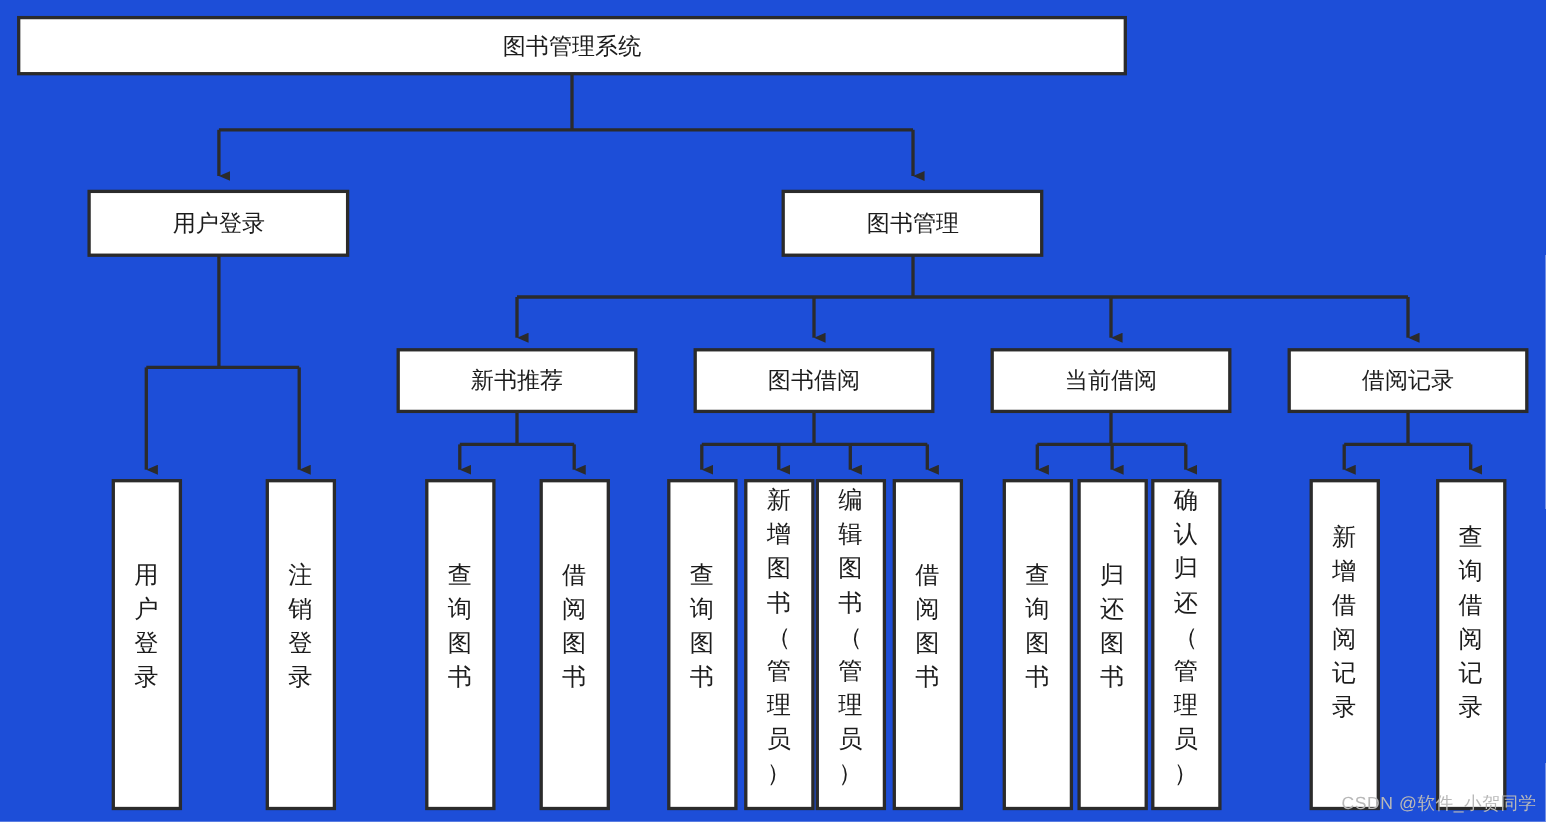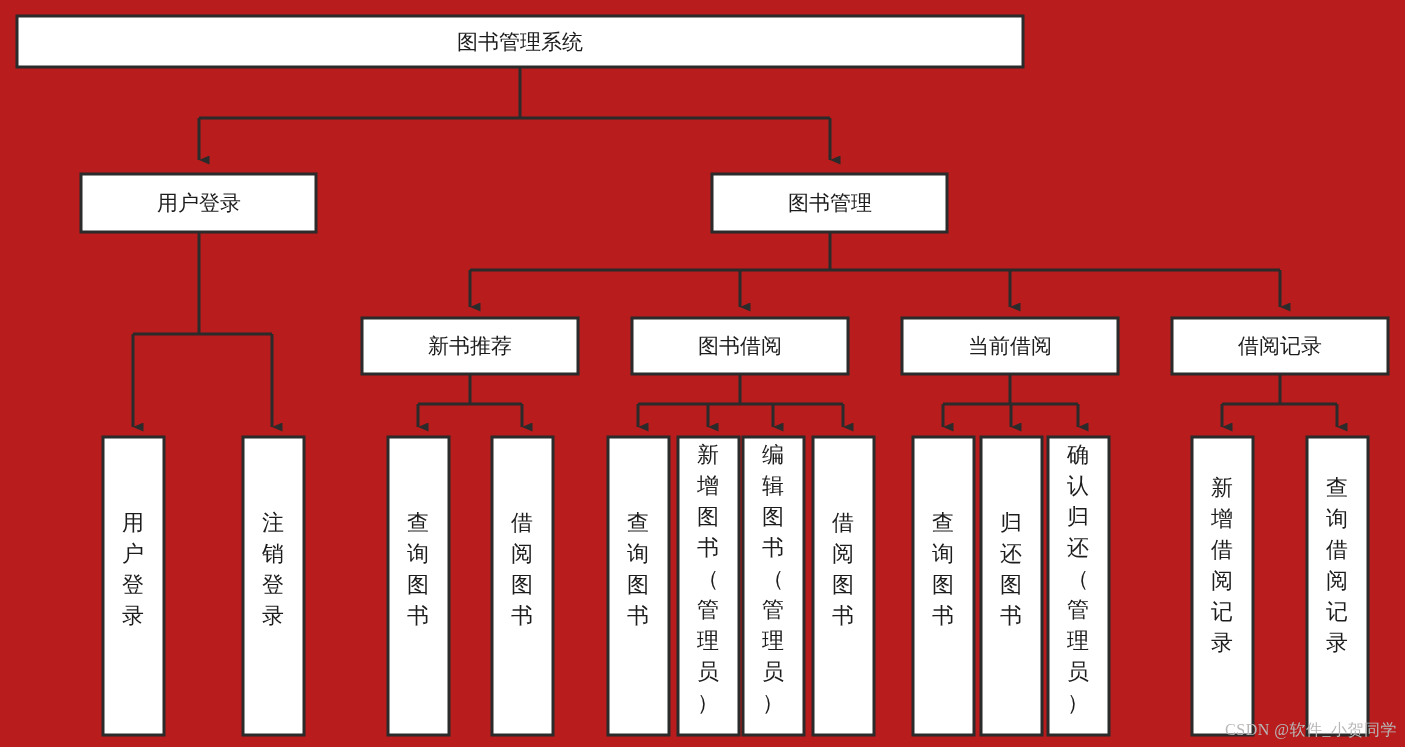--- a/index.html
+++ b/index.html
@@ -10,21 +10,21 @@
   body {
     width: 1405px;
     height: 747px;
     font-family: "DejaVu Sans", "Liberation Sans", sans-serif;
     overflow: hidden;
   }
   #diagram-root {
     position: relative;
     width: 1405px;
     height: 747px;
-    background: #b91c1c;
+    background: #1d4ed8;
   }
   svg.canvas {
     position: absolute;
     top: 0;
     left: 0;
     width: 1405px;
     height: 747px;
   }
   .node-box {
     fill: #ffffff;
@@ -47,21 +47,21 @@
   .node-label-v {
     font-family: "DejaVu Sans", "Liberation Sans", sans-serif;
     font-size: 22px;
     fill: #1c1c1c;
     text-anchor: middle;
   }
   .watermark {
     position: absolute;
     right: 8px;
     bottom: 6px;
-    font-family: Liberation Serif, serif;
+    font-family: Liberation Sans, sans-serif;
     font-size: 16px;
     color: #b8b8b8;
     white-space: nowrap;
     letter-spacing: 0.5px;
     pointer-events: none;
   }
 </style>
 </head>
 <body>
 

